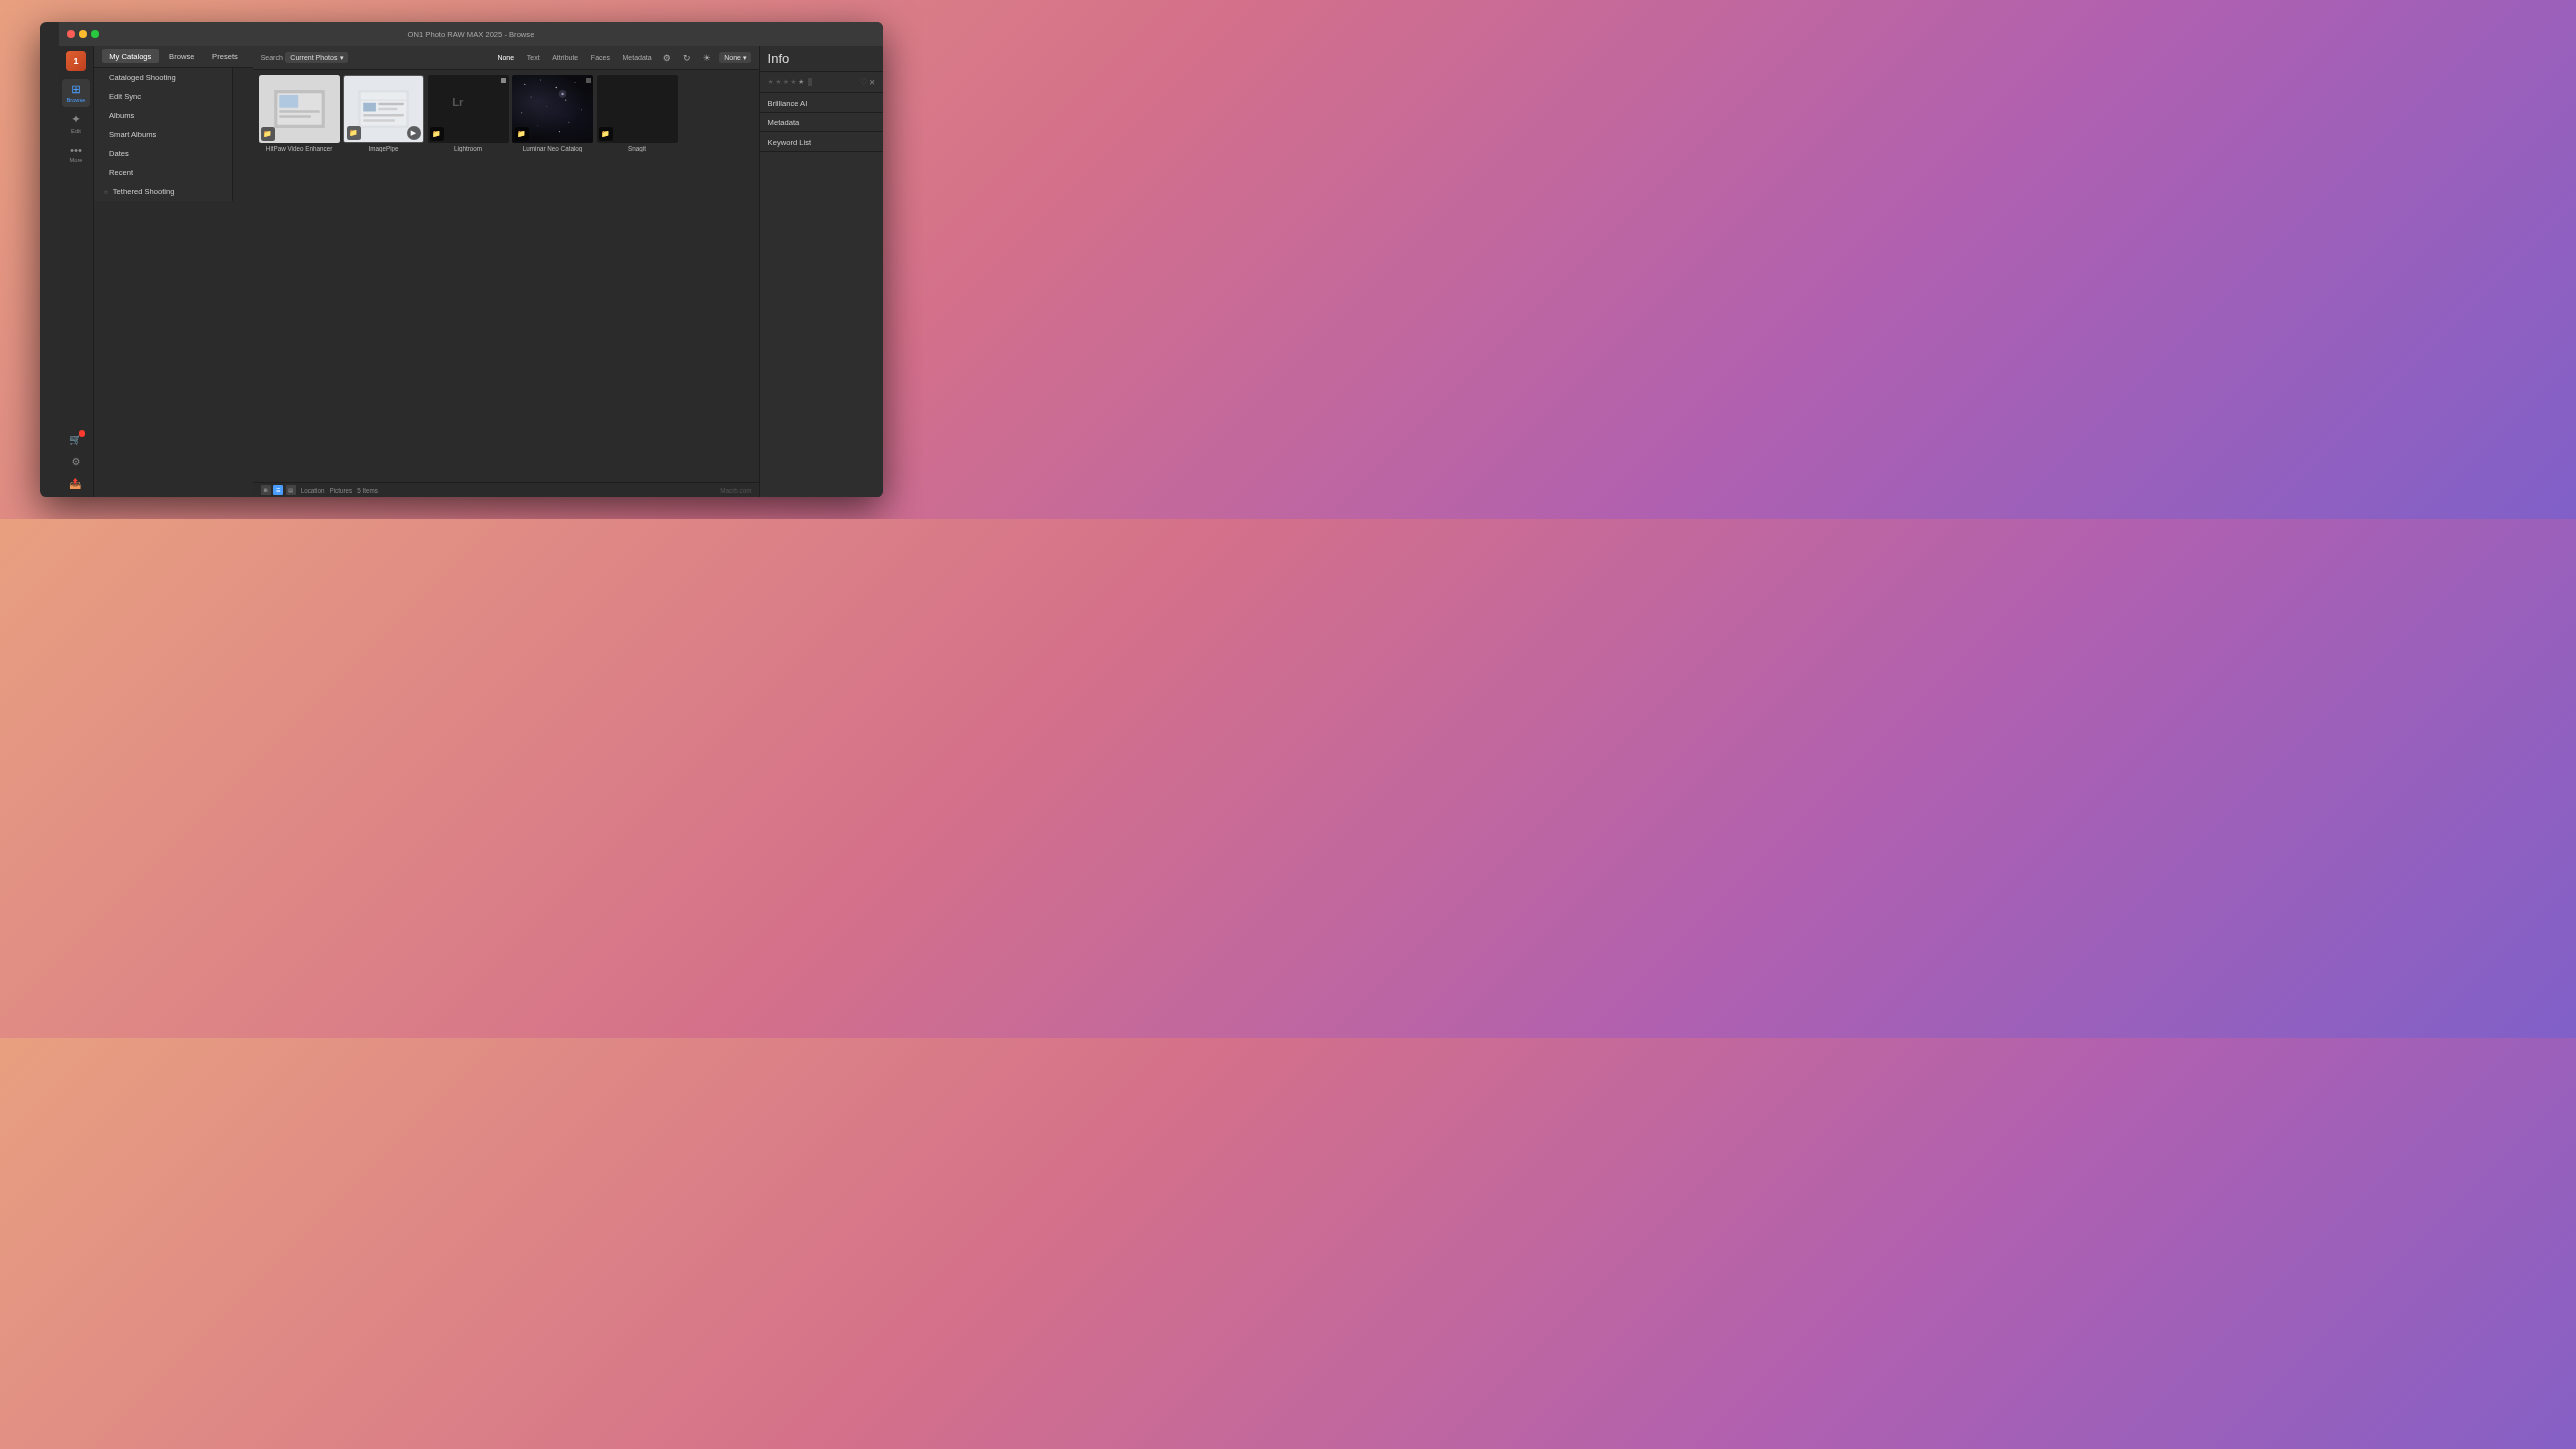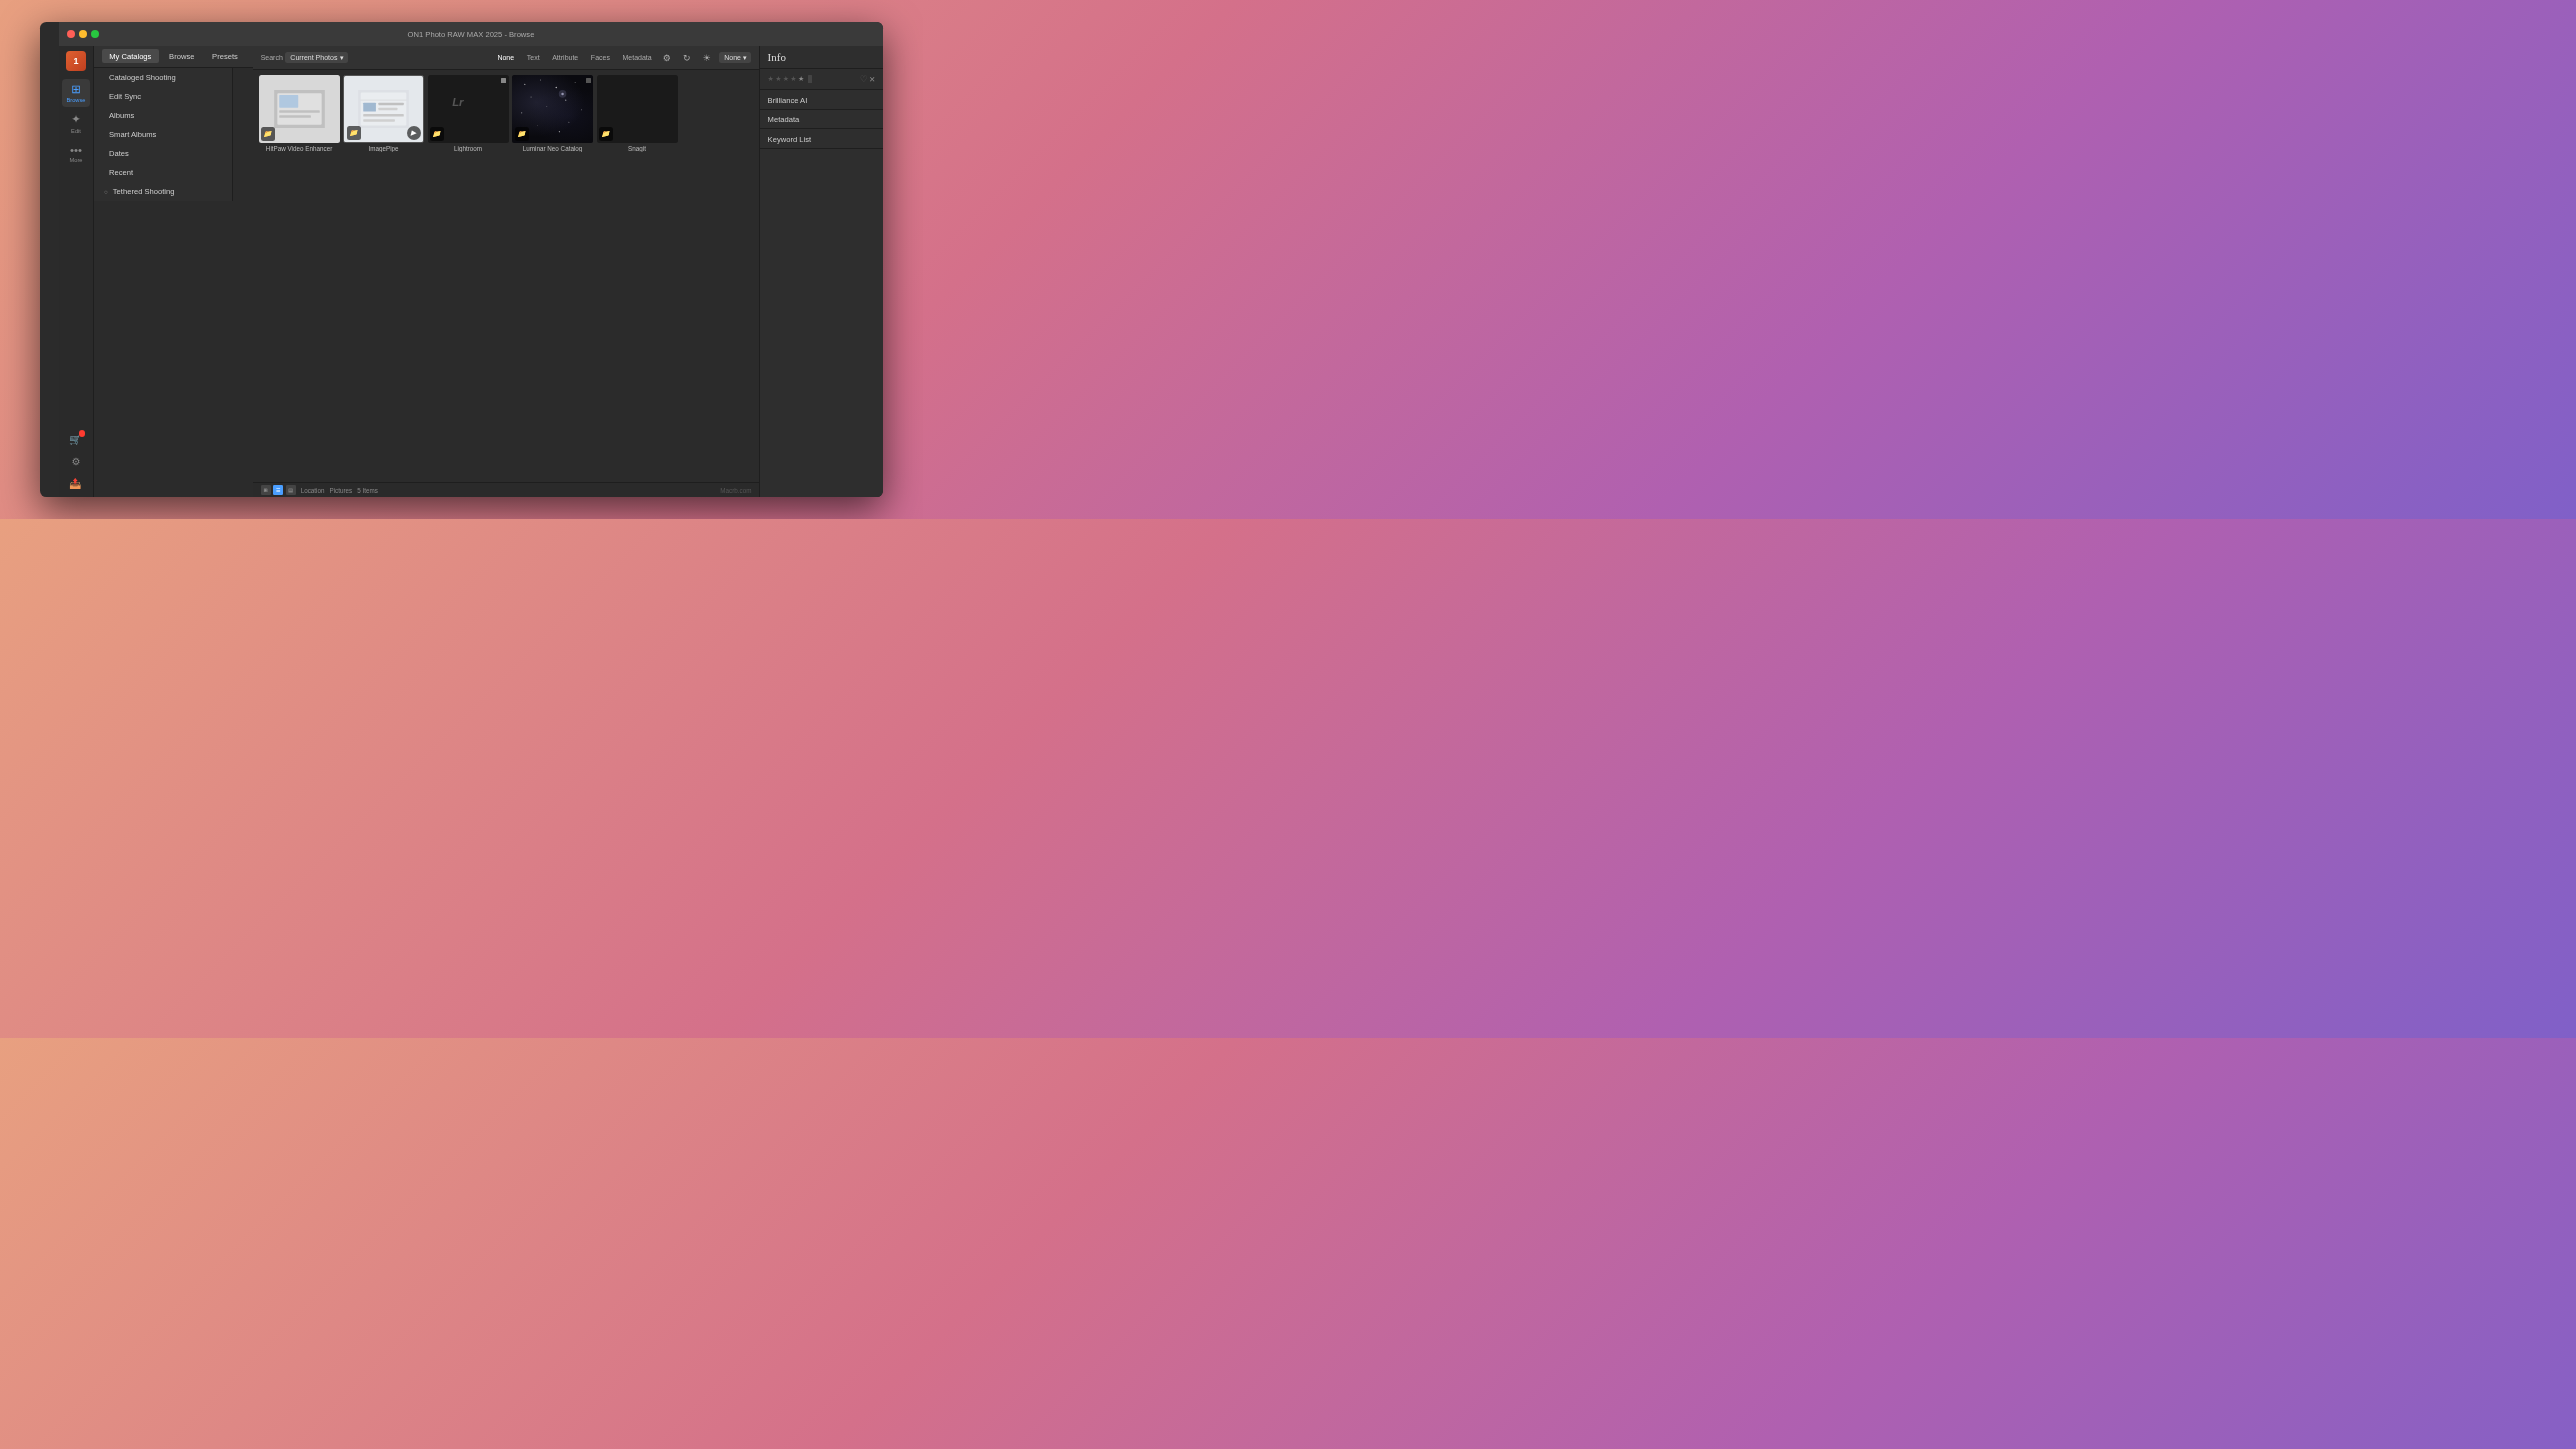--- a/index.html
+++ b/index.html
@@ -279,21 +279,20 @@
       align-items: center;
       cursor: pointer;
     }
     .photo-thumb {
       width: 81px;
       height: 68px;
       border-radius: 2.5px;
       position: relative;
       overflow: hidden;
       background: #1a1a1a;
-      font-style: italic;
     }
     .photo-folder-icon {
       position: absolute;
       bottom: 2.5px;
       left: 2.5px;
       width: 14px;
       height: 14px;
       background: rgba(0,0,0,0.6);
       border-radius: 2.5px;
       display: flex;
@@ -390,24 +389,23 @@
       flex-shrink: 0;
     }
     .info-header {
       padding: 5px 7.6px;
       border-bottom: 0.6px solid #1e1e1e;
       display: flex;
       align-items: center;
       gap: 5px;
     }
     .info-title {
-      font-size: 11px;
+      font-size: 13px;
       color: #ddd;
       font-weight: 500;
-      font-family: Liberation Serif, serif;
     }
     .star-rating {
       display: flex;
       align-items: center;
       gap: 1.3px;
       padding: 5px 7.6px;
       border-bottom: 0.6px solid #1e1e1e;
     }
     .star {
       color: #555;

